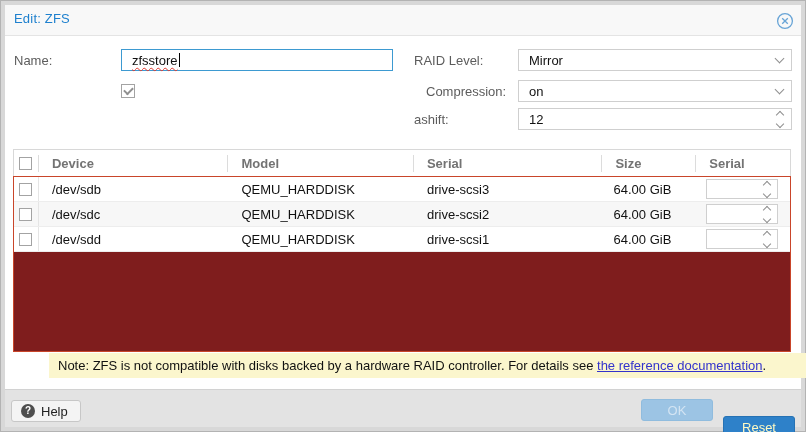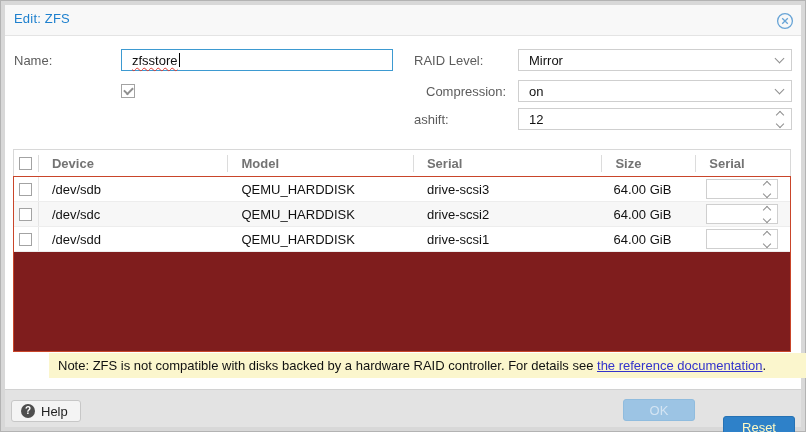--- a/index.html
+++ b/index.html
@@ -111,21 +111,21 @@
   .btn-help {
     left:6px; top:10px; height:22px; padding:0 12px 0 9px;
     background:#f4f4f4; border:1px solid #c7c7c7; color:#222;
     display:flex; align-items:center; gap:6px;
   }
   .help-icon {
     width:14px; height:14px; border-radius:50%; background:#4e4e4e;
     color:#fff; font-size:10px; font-weight:bold; line-height:14px; text-align:center;
   }
   .btn-ok {
-    right:106px; top:9px; width:72px; height:22px; line-height:22px;
+    right:88px; top:9px; width:72px; height:22px; line-height:22px;
     background:#9cc4e4; border:1px solid #90bcde; color:#d3e4f3; cursor:default;
   }
   .btn-reset {
     right:6px; top:26px; width:72px; height:22px; line-height:22px;
     background:#2e81c9; border:1px solid #2672b4; color:#fef9c3;
   }
 </style>
 </head>
 <body>
 

